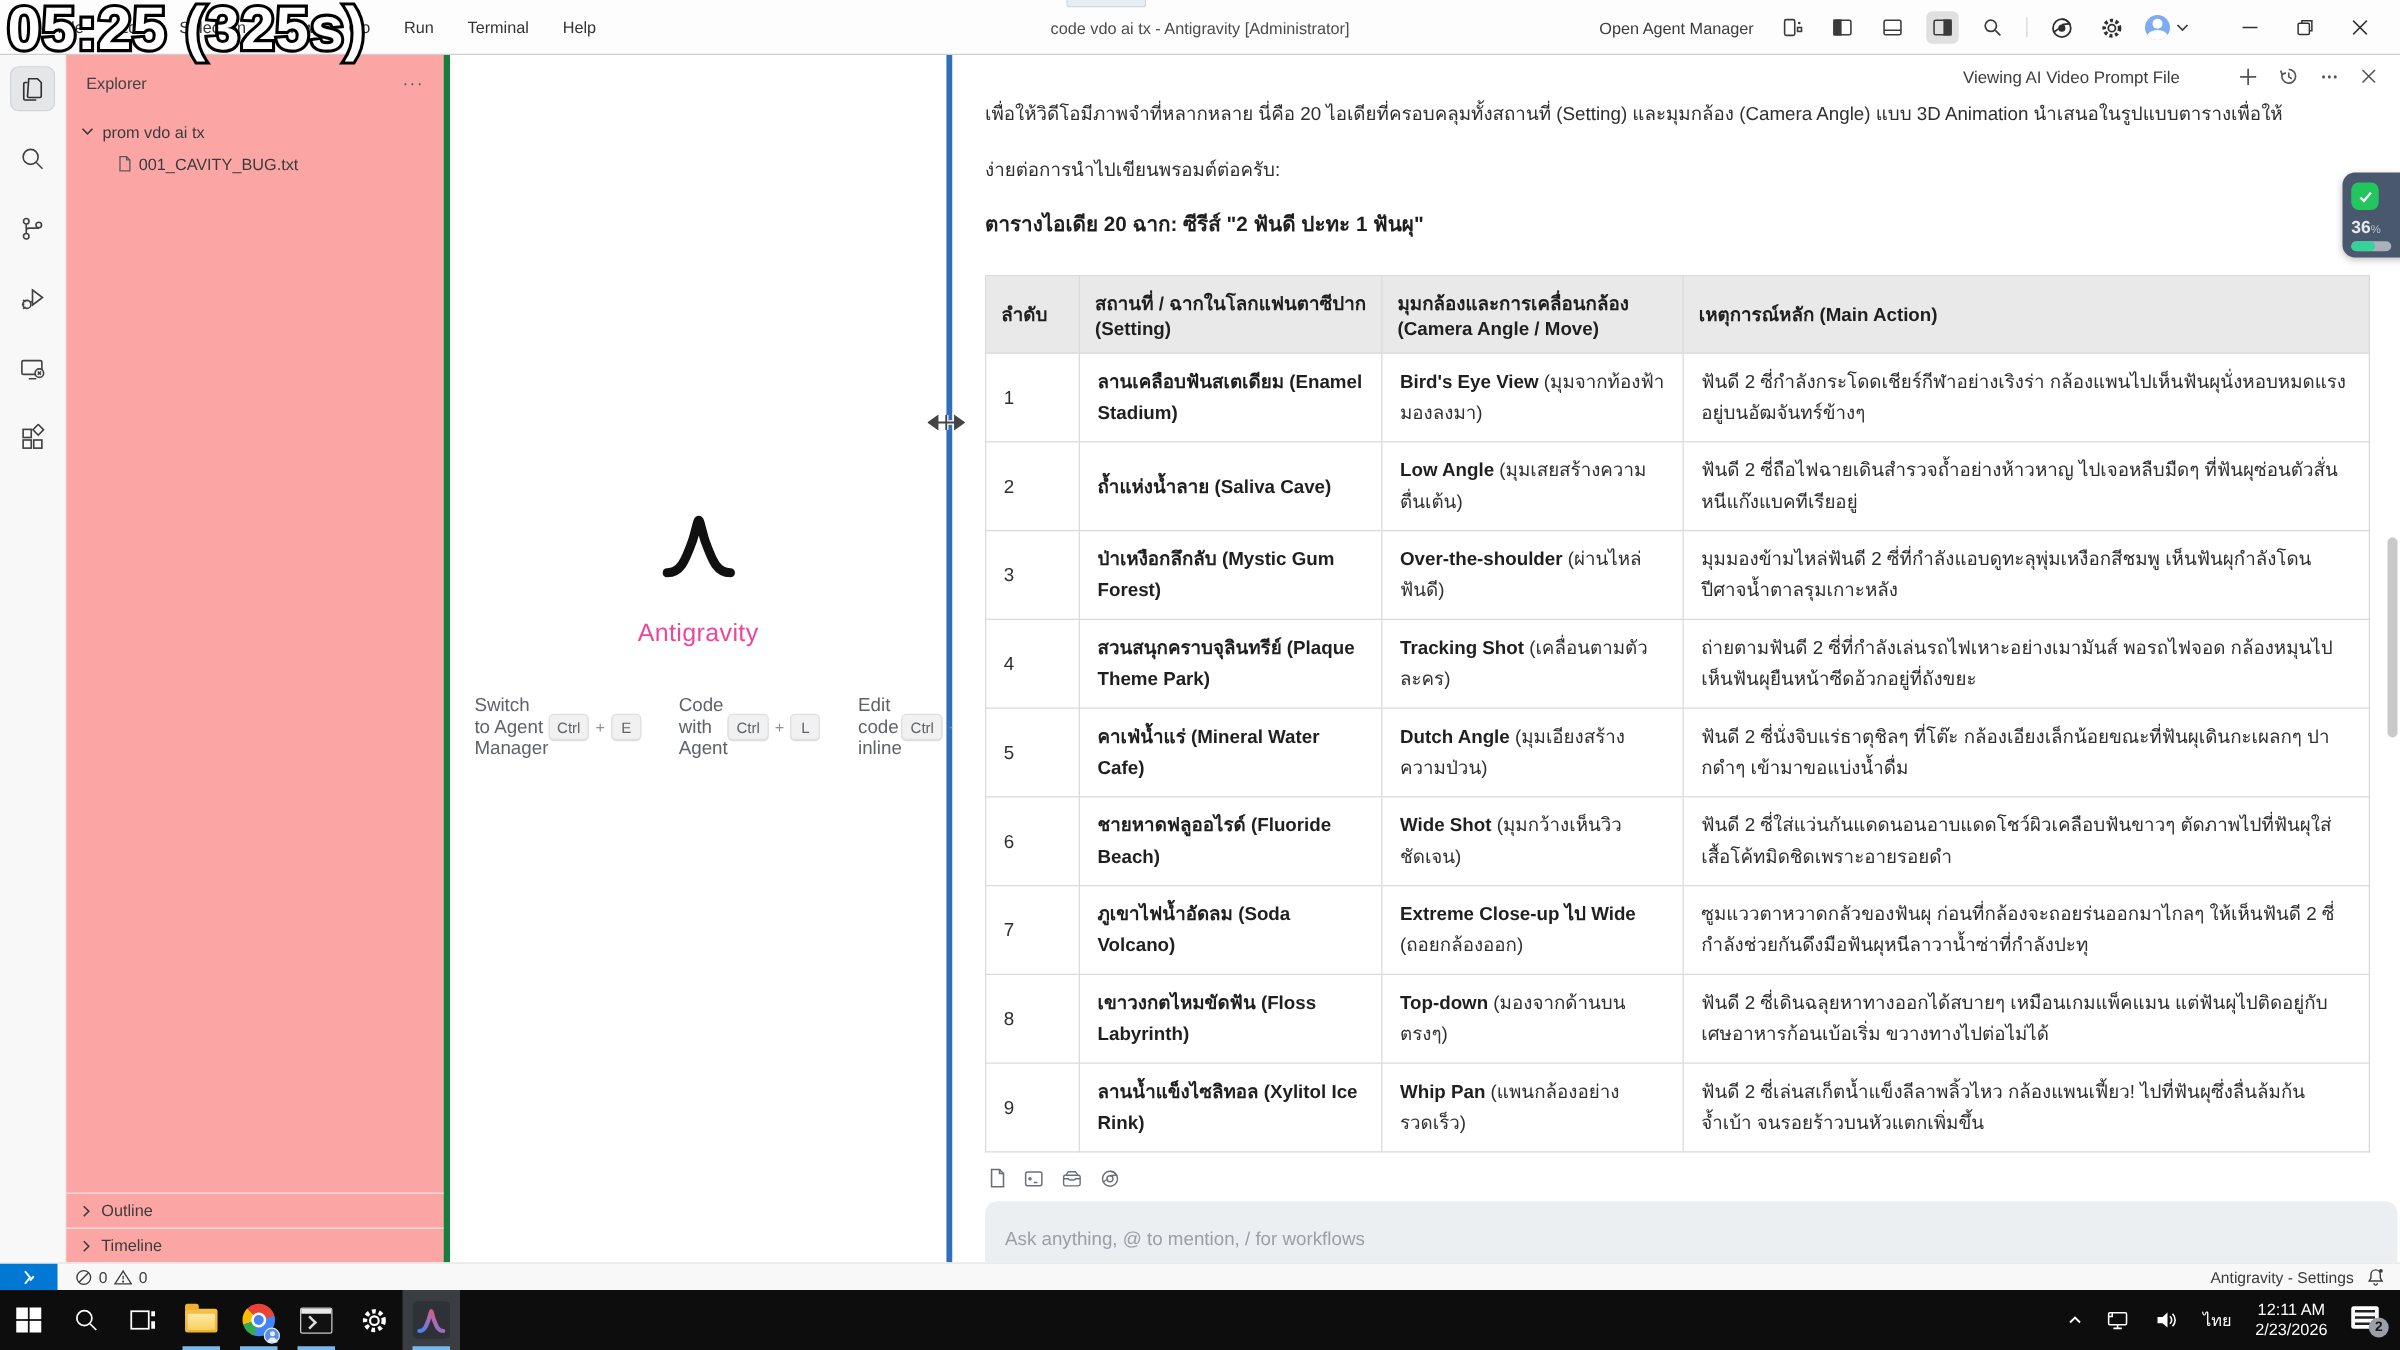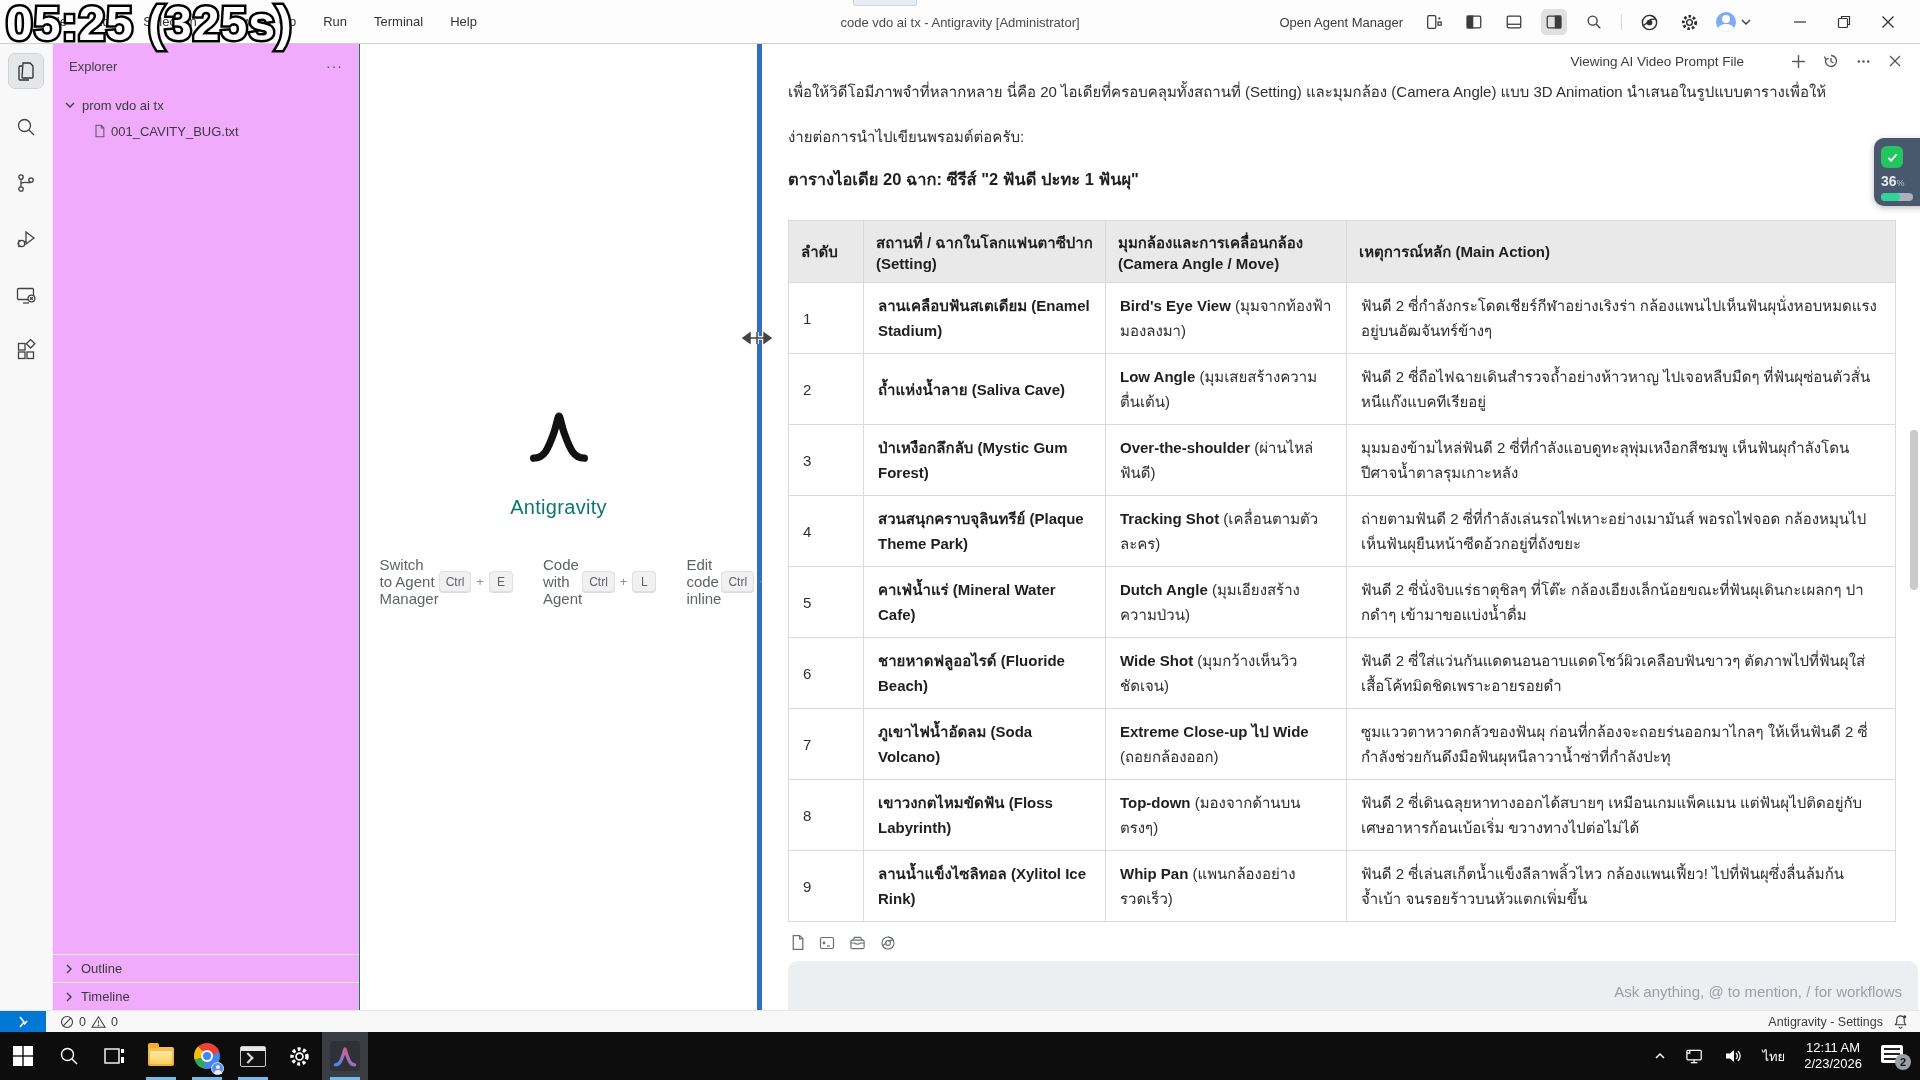--- a/index.html
+++ b/index.html
@@ -33,33 +33,33 @@
     color:#fff; -webkit-text-stroke:5px #000; paint-order:stroke fill; letter-spacing:1px;
     text-shadow:0 0 2px #000; white-space:nowrap; }
 
   
   .main { position:absolute; top:44px; left:0; right:0; height:966px; display:flex; }
   .activitybar { width:53px; background:#f8f8f8; border-right:1px solid #ebebeb; display:flex;
     flex-direction:column; align-items:center; padding-top:10px; gap:22px; }
   .ab-item { width:34px; height:34px; display:flex; align-items:center; justify-content:center; border-radius:6px; }
   .ab-item.active { background:#e4e6e8; outline:1px solid #d0d3d6; }
 
-  .sidebar { width:307px; background:#f0abfc; border-right:1px solid #15803d; position:relative; font-size:13px; color:#3b3b3b; }
+  .sidebar { width:307px; background:#fca5a5; border-right:5px solid #15803d; position:relative; font-size:13px; color:#3b3b3b; }
   .sb-header { display:flex; align-items:center; justify-content:space-between; padding:14px 16px 10px 16px; color:#424242; }
   .sb-more { color:#555; font-size:14px; letter-spacing:1px; }
   .tree { margin-top:8px; }
   .tree-row { display:flex; align-items:center; height:26px; padding-left:10px; gap:5px; }
   .tree-row.folder { font-weight:400; }
   .tree-row.file { padding-left:40px; }
   .sb-bottom { position:absolute; bottom:0; left:0; right:0; }
   .sb-sect { display:flex; align-items:center; gap:6px; height:28px; padding-left:10px; border-top:1px solid #e6e6e6; color:#3b3b3b; }
 
   .editor { width:397px; background:#ffffff; position:relative; }
   .welcome { position:absolute; left:0; right:0; top:360px; display:flex; flex-direction:column; align-items:center; }
-  .brand-name { margin-top:30px; font-size:20px; color:#0f766e; letter-spacing:.3px; }
+  .brand-name { margin-top:30px; font-size:20px; color:#ec4899; letter-spacing:.3px; }
   .shortcuts { margin-top:37px; width:358px; display:flex; gap:30px; }
   .sc-row { display:flex; align-items:center; justify-content:space-between; font-size:15px; color:#5f6368; }
   .keys { display:flex; align-items:center; gap:5px; }
   kbd { display:inline-flex; align-items:center; justify-content:center; min-width:24px; height:21px; padding:0 6px;
     background:#f1f1f1; border:1px solid #e0e0e0; border-radius:4px; font-family:"Liberation Sans",sans-serif;
     font-size:12px; color:#5f6368; box-shadow:0 1px 0 #ddd; }
   .plus-sep { color:#8a8f94; font-size:13px; }
 
   .sash { width:5px; background:#2f6fbd; }
 
@@ -80,21 +80,21 @@
   table.idea thead th { background:#e9e9e9; font-weight:700; color:#1f1f1f; padding:10px 12px; height:62px; }
   table.idea td { padding:10px 14px; height:66px; line-height:25px; background:#fff; }
   .col-no { width:75px; }
   .col-set { width:242px; }
   .col-cam { width:241px; }
   td.c-set { font-weight:700; color:#1f1f1f; }
   td.c-cam b { color:#1f1f1f; }
 
   .under-icons { display:flex; align-items:center; gap:14px; margin-top:12px; padding-left:2px; color:#5f6368; }
 
-  .chatbox { margin-top:10px; width:1130px; height:92px; background:#eceff1; border-radius:10px; position:relative; padding:14px 16px;text-align:right; }
+  .chatbox { margin-top:10px; width:1130px; height:92px; background:#eceff1; border-radius:10px; position:relative; padding:14px 16px; }
   .chat-ph { font-size:15px; color:#9aa0a6; margin-top:8px; }
 
   .scroll-thumb { position:absolute; right:2px; top:386px; width:8px; height:160px; background:#c9c9c9; border-radius:4px; }
 
   
   .widget { position:absolute; right:-10px; top:138px; width:56px; height:68px; background:#49586c; border-radius:10px;
     z-index:40; display:flex; flex-direction:column; align-items:flex-start; padding:8px 0 0 7px; box-shadow:0 2px 6px rgba(0,0,0,.25); }
   .shield { width:22px; height:22px; background:#22c55e; border-radius:6px; display:flex; align-items:center; justify-content:center; }
   .widget-pct { margin-top:5px; font-size:14px; font-weight:700; color:#e5e9ef; }
   .widget-pct small { font-size:9px; color:#b7c0cc; font-weight:400; }

